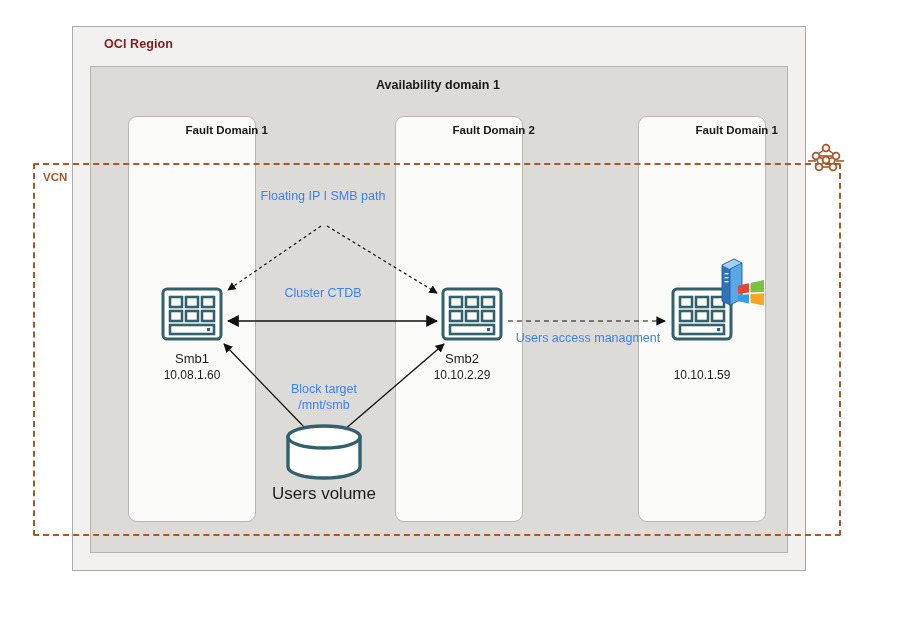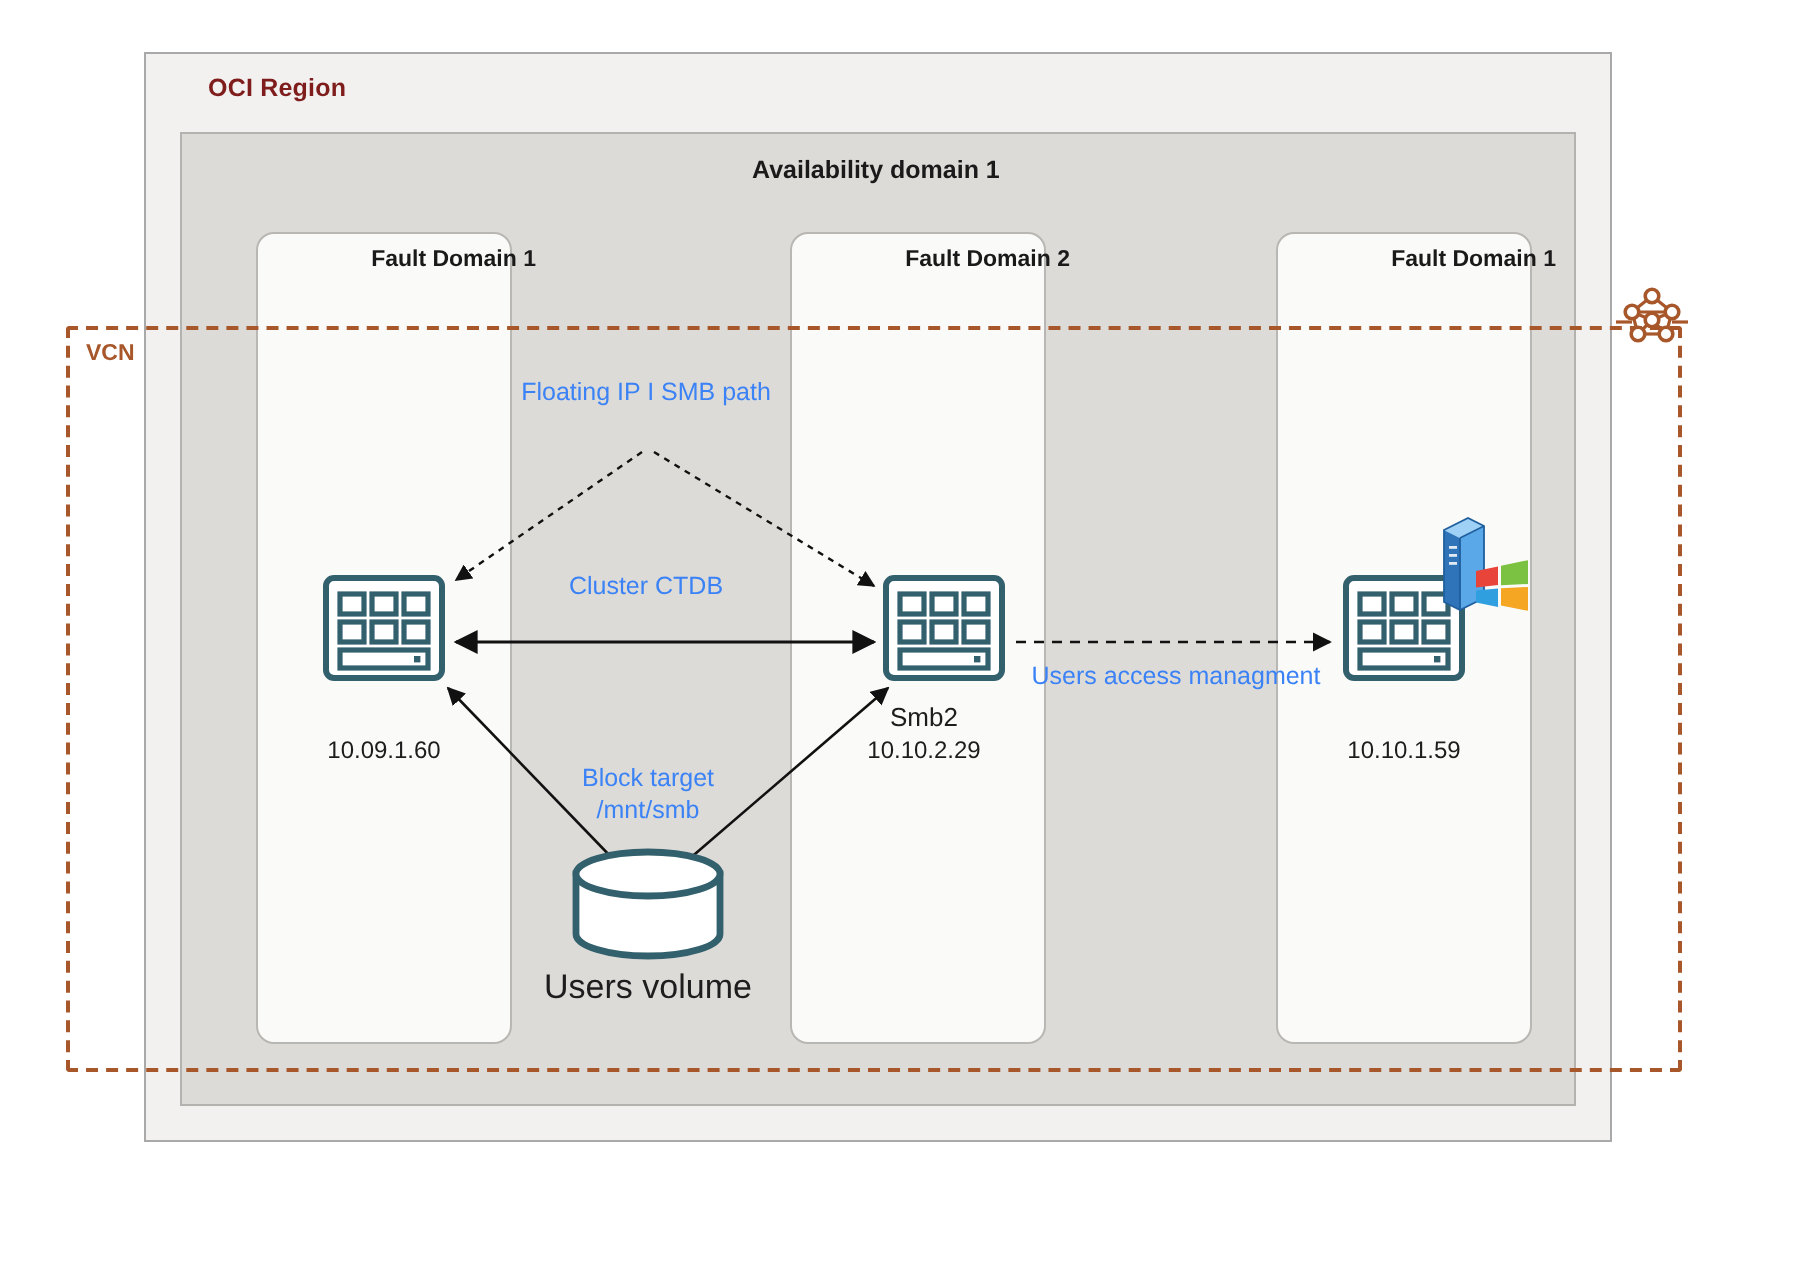--- a/index.html
+++ b/index.html
@@ -244,21 +244,22 @@
       <rect x="10" y="11" width="12" height="10"></rect>
       <rect x="26" y="11" width="12" height="10"></rect>
       <rect x="42" y="11" width="12" height="10"></rect>
       <rect x="10" y="25" width="12" height="10"></rect>
       <rect x="26" y="25" width="12" height="10"></rect>
       <rect x="42" y="25" width="12" height="10"></rect>
       <rect x="10" y="39" width="44" height="9"></rect>
     </g>
     <rect x="47" y="42" width="3.2" height="3.2" fill="#33606d"></rect>
   </svg>
-  <div class="node-label" id="smb1-ip">10.09.1.60</div>
+  <div class="node-label" id="smb1-name">Smb1</div>
+  <div class="node-label" id="smb1-ip">10.08.1.60</div>
 
   <svg class="abs server-icon" id="smb2-icon" viewBox="0 0 64 56">
     <rect x="3" y="3" width="58" height="50" rx="4" ry="4" fill="#ffffff" stroke="#33606d" stroke-width="3"></rect>
     <g fill="none" stroke="#33606d" stroke-width="2.6">
       <rect x="10" y="11" width="12" height="10"></rect>
       <rect x="26" y="11" width="12" height="10"></rect>
       <rect x="42" y="11" width="12" height="10"></rect>
       <rect x="10" y="25" width="12" height="10"></rect>
       <rect x="26" y="25" width="12" height="10"></rect>
       <rect x="42" y="25" width="12" height="10"></rect>

